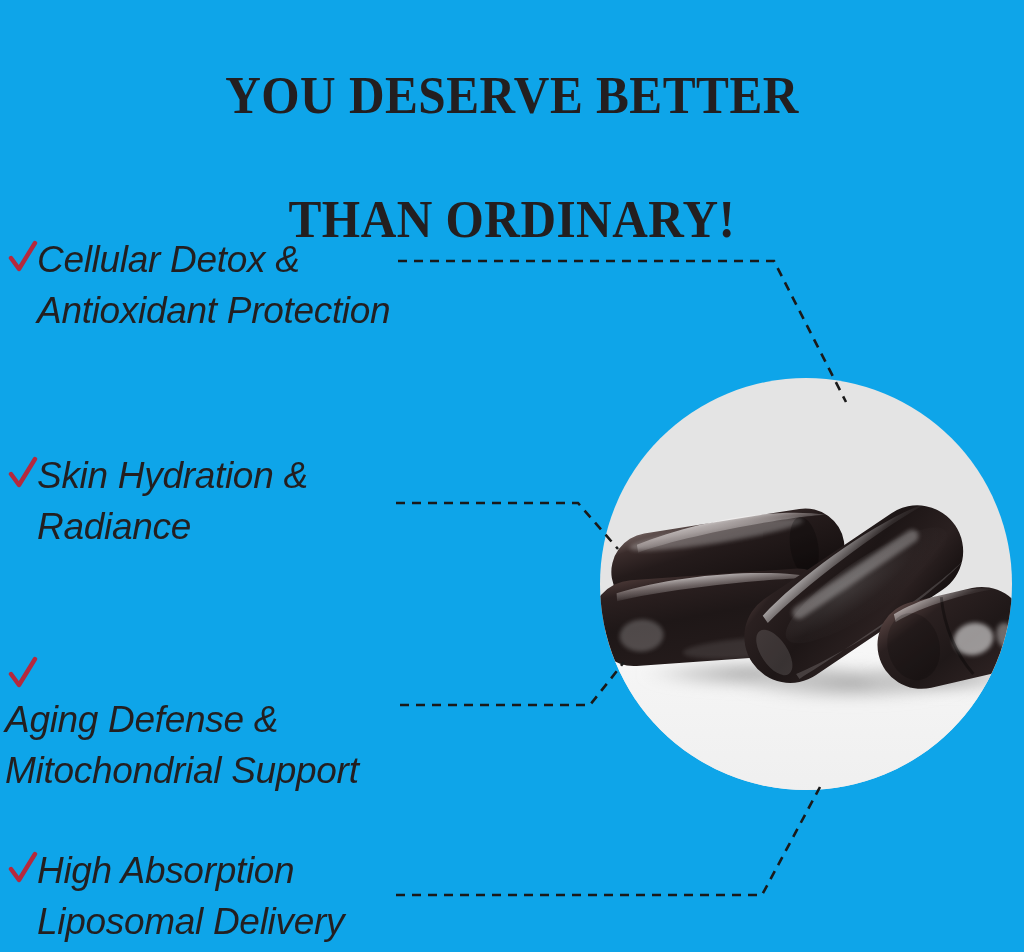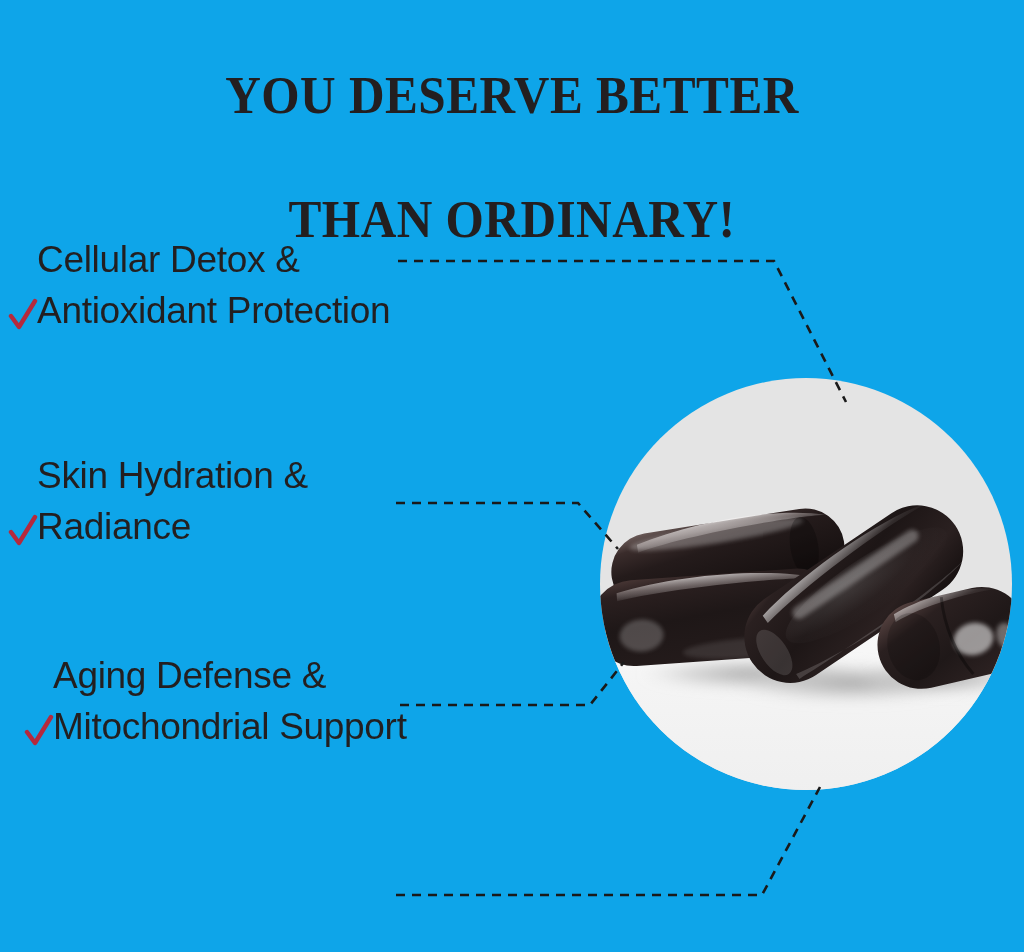--- a/index.html
+++ b/index.html
@@ -72,42 +72,43 @@
     top: 0;
     width: 412px;
     height: 412px;
     display: block;
   }
 
   
   .bullet {
     position: absolute;
     display: flex;
-    align-items: flex-end;
+    align-items: flex-start;
+    font-style: italic;
   }
   .check {
     flex: 0 0 auto;
     width: 30px;
     height: 40px;
     margin-top: 4px;
     margin-left: 2px;
   }
   .bullet-text {
     font-family: "Liberation Sans", "DejaVu Sans", sans-serif;
     font-size: 37px;
     line-height: 51px;
     color: #231f20;
     letter-spacing: -0.3px;
     white-space: pre-line;
     margin-left: -1px;
   }
 
   .bullet-1 { left: 6px;  top: 234px; }
   .bullet-2 { left: 6px;  top: 450px; }
-  .bullet-3 { left: 22px;  top: 650px; }
+  .bullet-3 { left: 6px;  top: 650px; flex-direction: column; }
   .bullet-4 { left: 6px;  top: 845px; }
 
   
   .connectors {
     position: absolute;
     left: 0;
     top: 0;
     width: 1024px;
     height: 952px;
     pointer-events: none;
@@ -259,14 +260,21 @@
   </div>
 
   <div class="bullet bullet-3">
     <svg class="check" viewBox="0 0 30 40">
       <path d="M3 20 L11 31 L27 5" fill="none" stroke="#b5293d" stroke-width="4.4" stroke-linecap="round" stroke-linejoin="round"></path>
     </svg>
     <div class="bullet-text">Aging Defense &amp;
 Mitochondrial Support</div>
   </div>
 
+  <div class="bullet bullet-4">
+    <svg class="check" viewBox="0 0 30 40">
+      <path d="M3 20 L11 31 L27 5" fill="none" stroke="#b5293d" stroke-width="4.4" stroke-linecap="round" stroke-linejoin="round"></path>
+    </svg>
+    <div class="bullet-text">High Absorption
+Liposomal Delivery</div>
+  </div>
 
 </div>
 
 </body></html>

